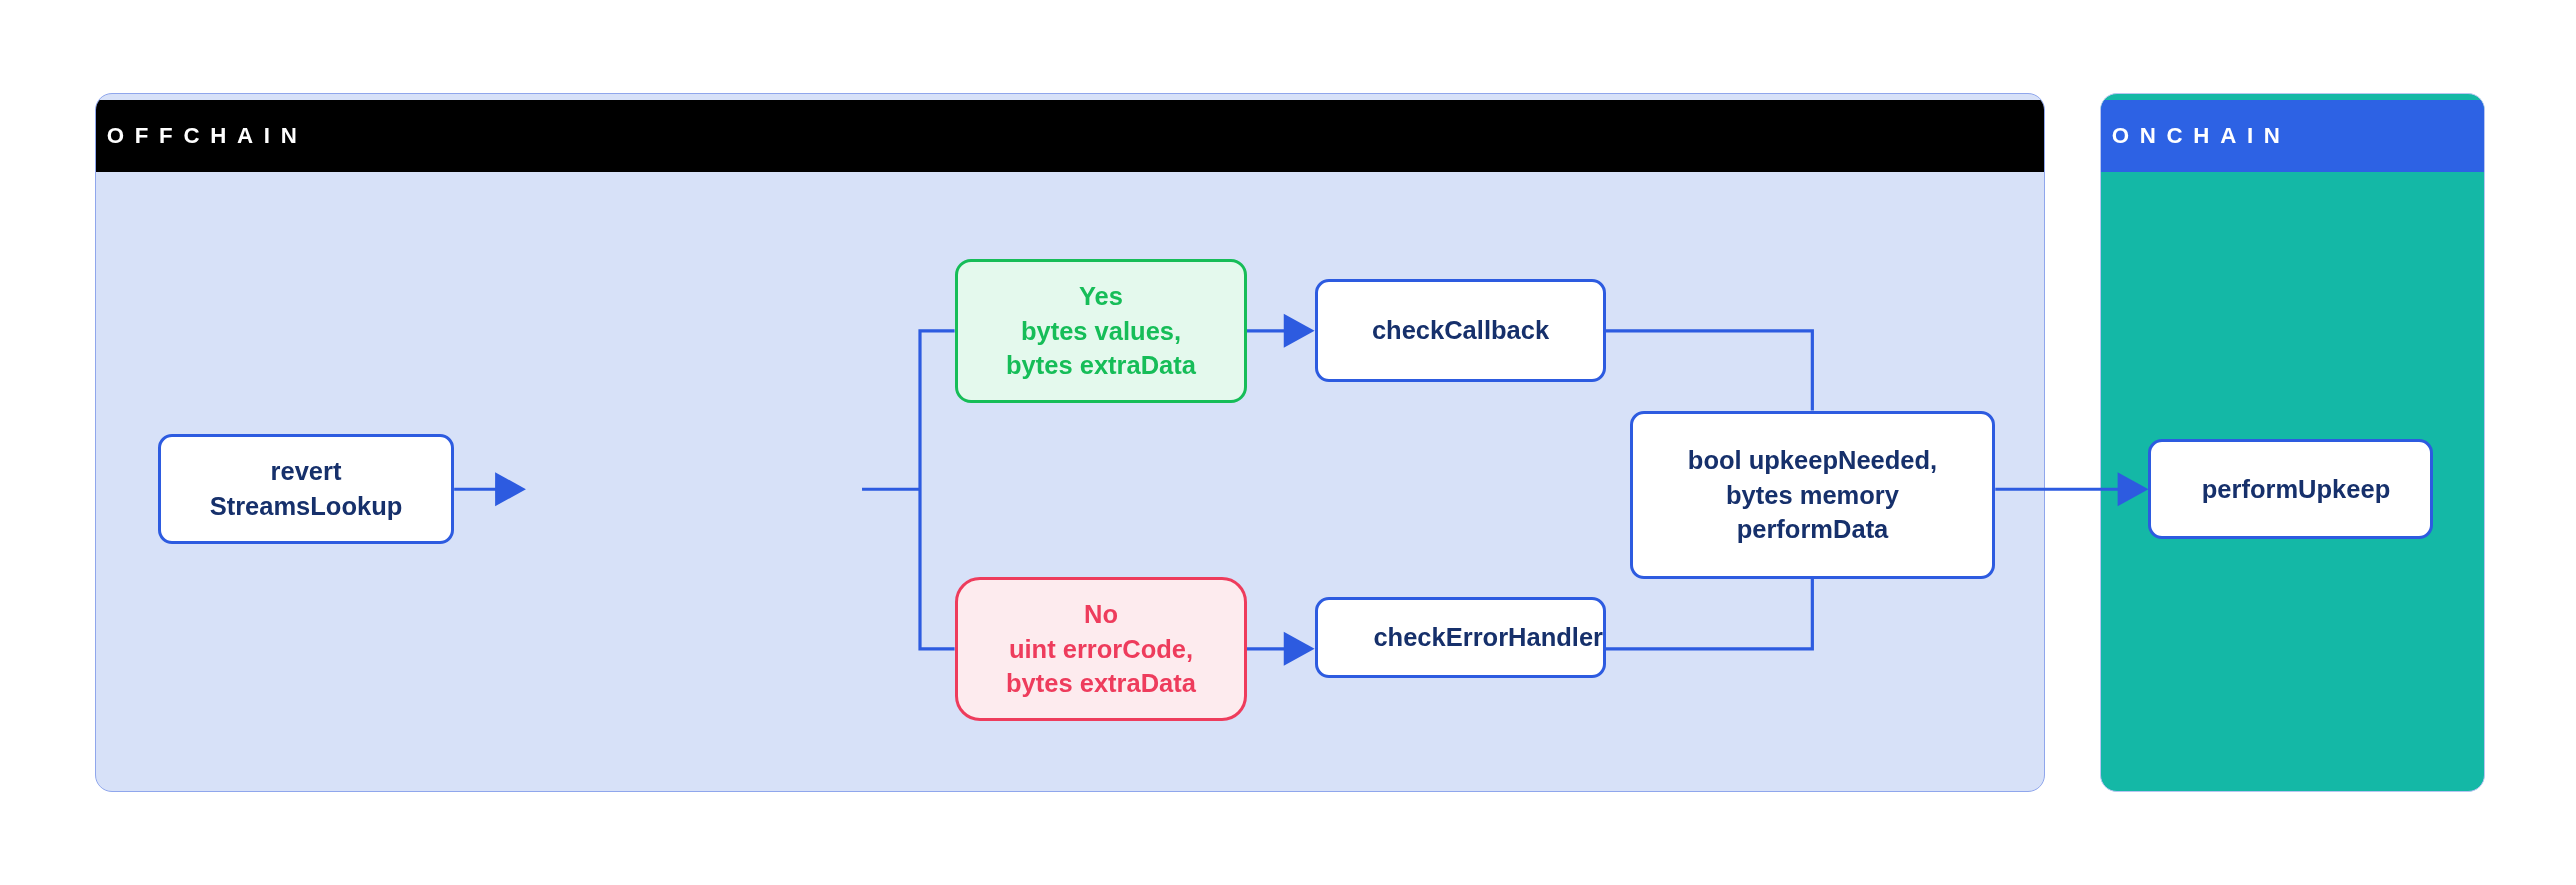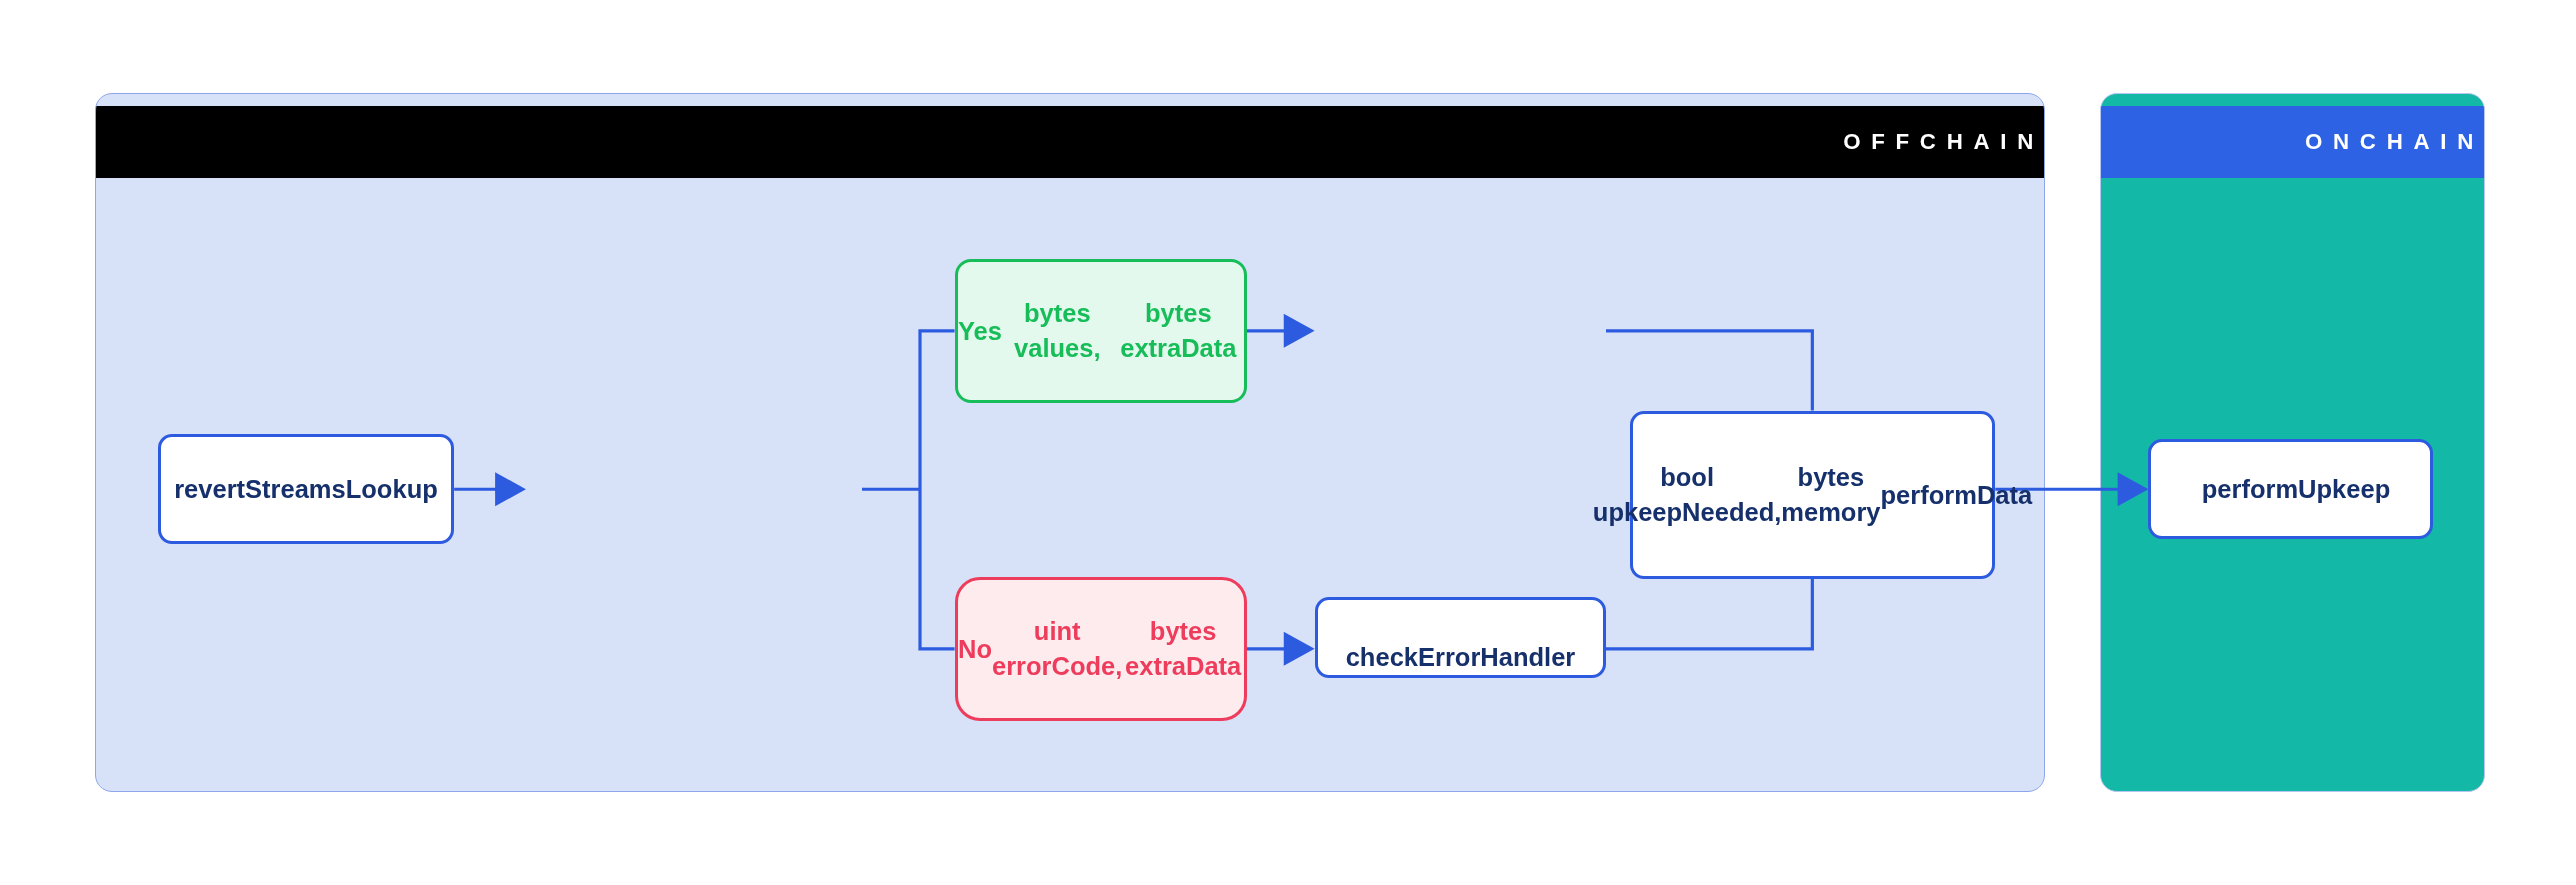--- a/index.html
+++ b/index.html
@@ -35,43 +35,43 @@
     left: 95px; width: 1950px;
     background: var(--offchain-body);
     border: 1.6px solid var(--offchain-border);
   }
   .region.onchain {
     left: 2100px; width: 385px;
     background: #14b8a6;
     border: 1.6px solid var(--onchain-border);
   }
   .region-header {
-    position: absolute; left: 0; top: 12px; right: 0; height: 72px;
-    display: flex; align-items: center; justify-content: flex-end;
+    position: absolute; left: 0; top: 6px; right: 0; height: 72px;
+    display: flex; align-items: center; justify-content: flex-start;
     color: #ffffff; font-size: 22.3px; font-weight: 600;
     letter-spacing: 0.48em; text-indent: 0.48em;
   }
   .offchain .region-header { background: var(--offchain-header-black); }
   .onchain .region-header { background: var(--onchain-header-blue); }
 
   
   svg.connectors {
     position: absolute; left: 0; top: 0; width: 2576px; height: 886px;
     pointer-events: none;
   }
   .edge { stroke: var(--accent-blue); stroke-width: 6px; fill: none; }
   .arrowhead { fill: var(--accent-blue); stroke: none; }
 
   
   .node {
     position: absolute;
     background: #ffffff;
     border: 3.2px solid var(--accent-blue);
     border-radius: 14px;
-    display: flex; flex-direction: row;
+    display: flex; flex-direction: column;
     align-items: center; justify-content: center;
     text-align: center;
     color: var(--node-text-navy);
     font-weight: bold; font-size: 25.5px; line-height: 1.36;
   }
   .node.stadium { border-radius: 61px; }
   .node.green {
     background: var(--green-fill);
     border: 3.7px solid var(--green);
     color: var(--green);
@@ -137,20 +137,23 @@
     <div>StreamsLookup</div>
   </div>
 
 
   <div class="node green n-yes">
     <div>Yes</div>
     <div>bytes values,</div>
     <div>bytes extraData</div>
   </div>
 
+  <div class="node n-callback">
+    <div>checkCallback</div>
+  </div>
 
   <div class="node red n-no">
     <div>No</div>
     <div>uint errorCode,</div>
     <div>bytes extraData</div>
   </div>
 
   <div class="node n-errorh">
     <div>checkErrorHandler</div>
   </div>

